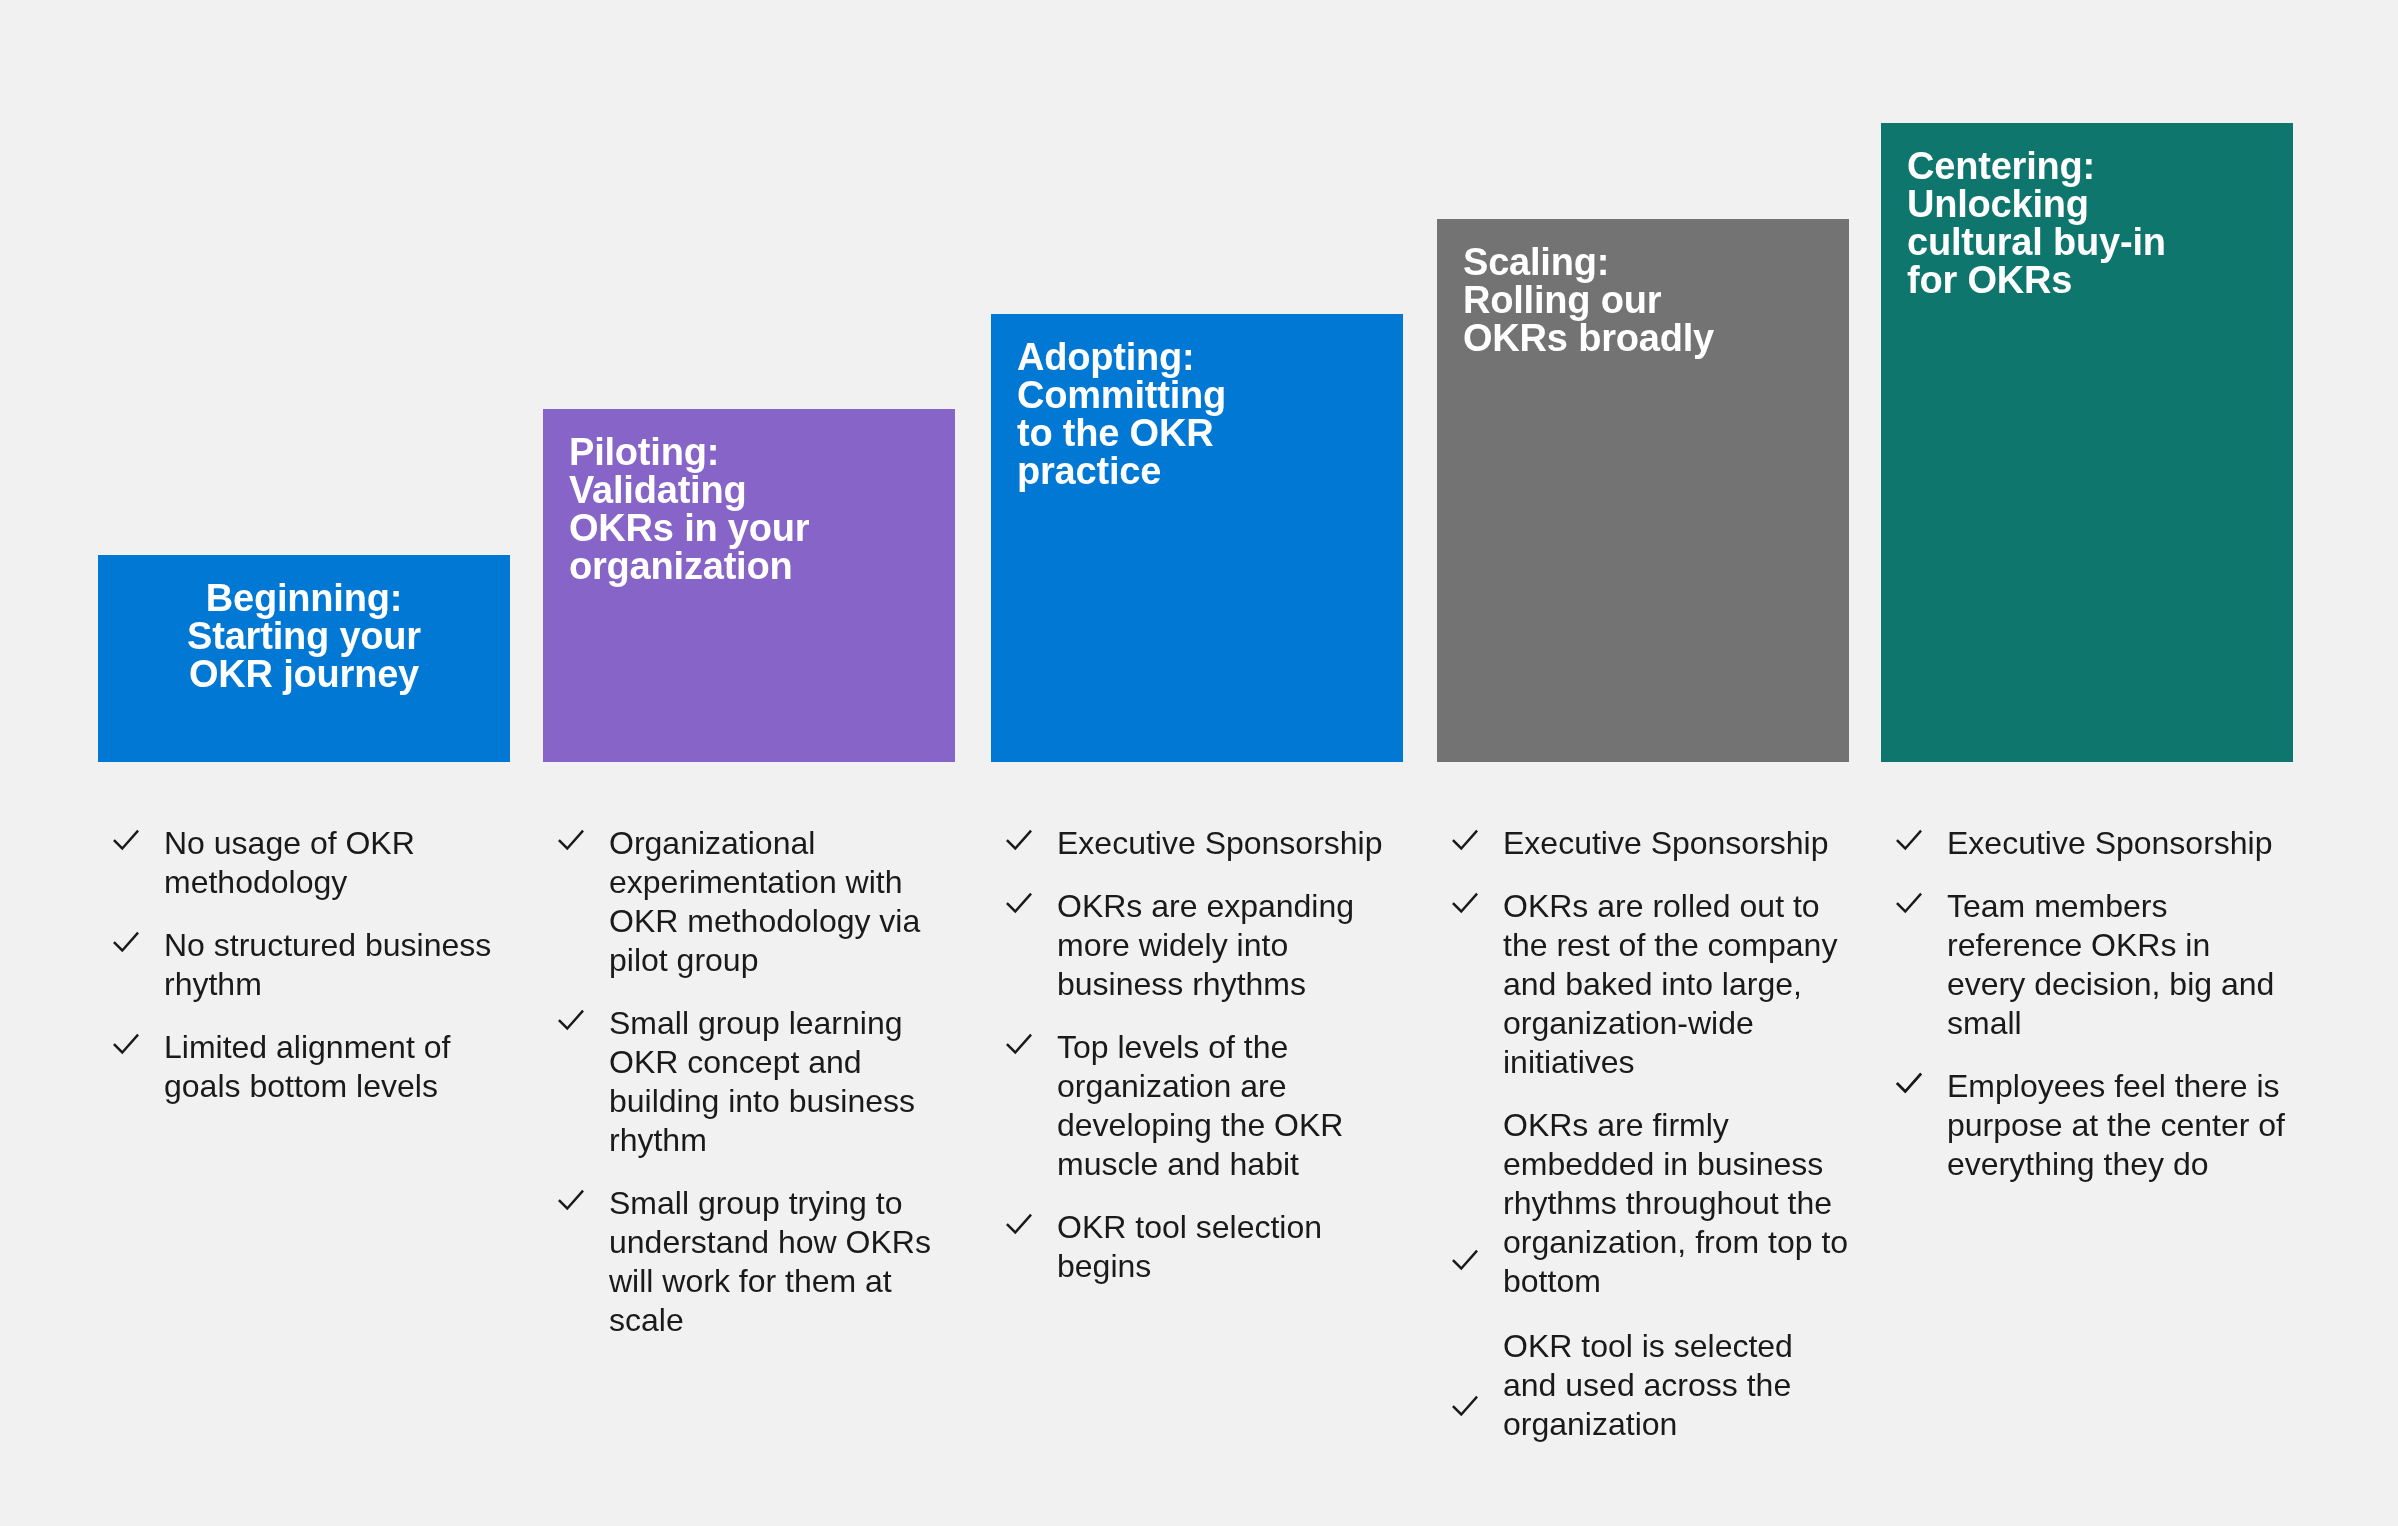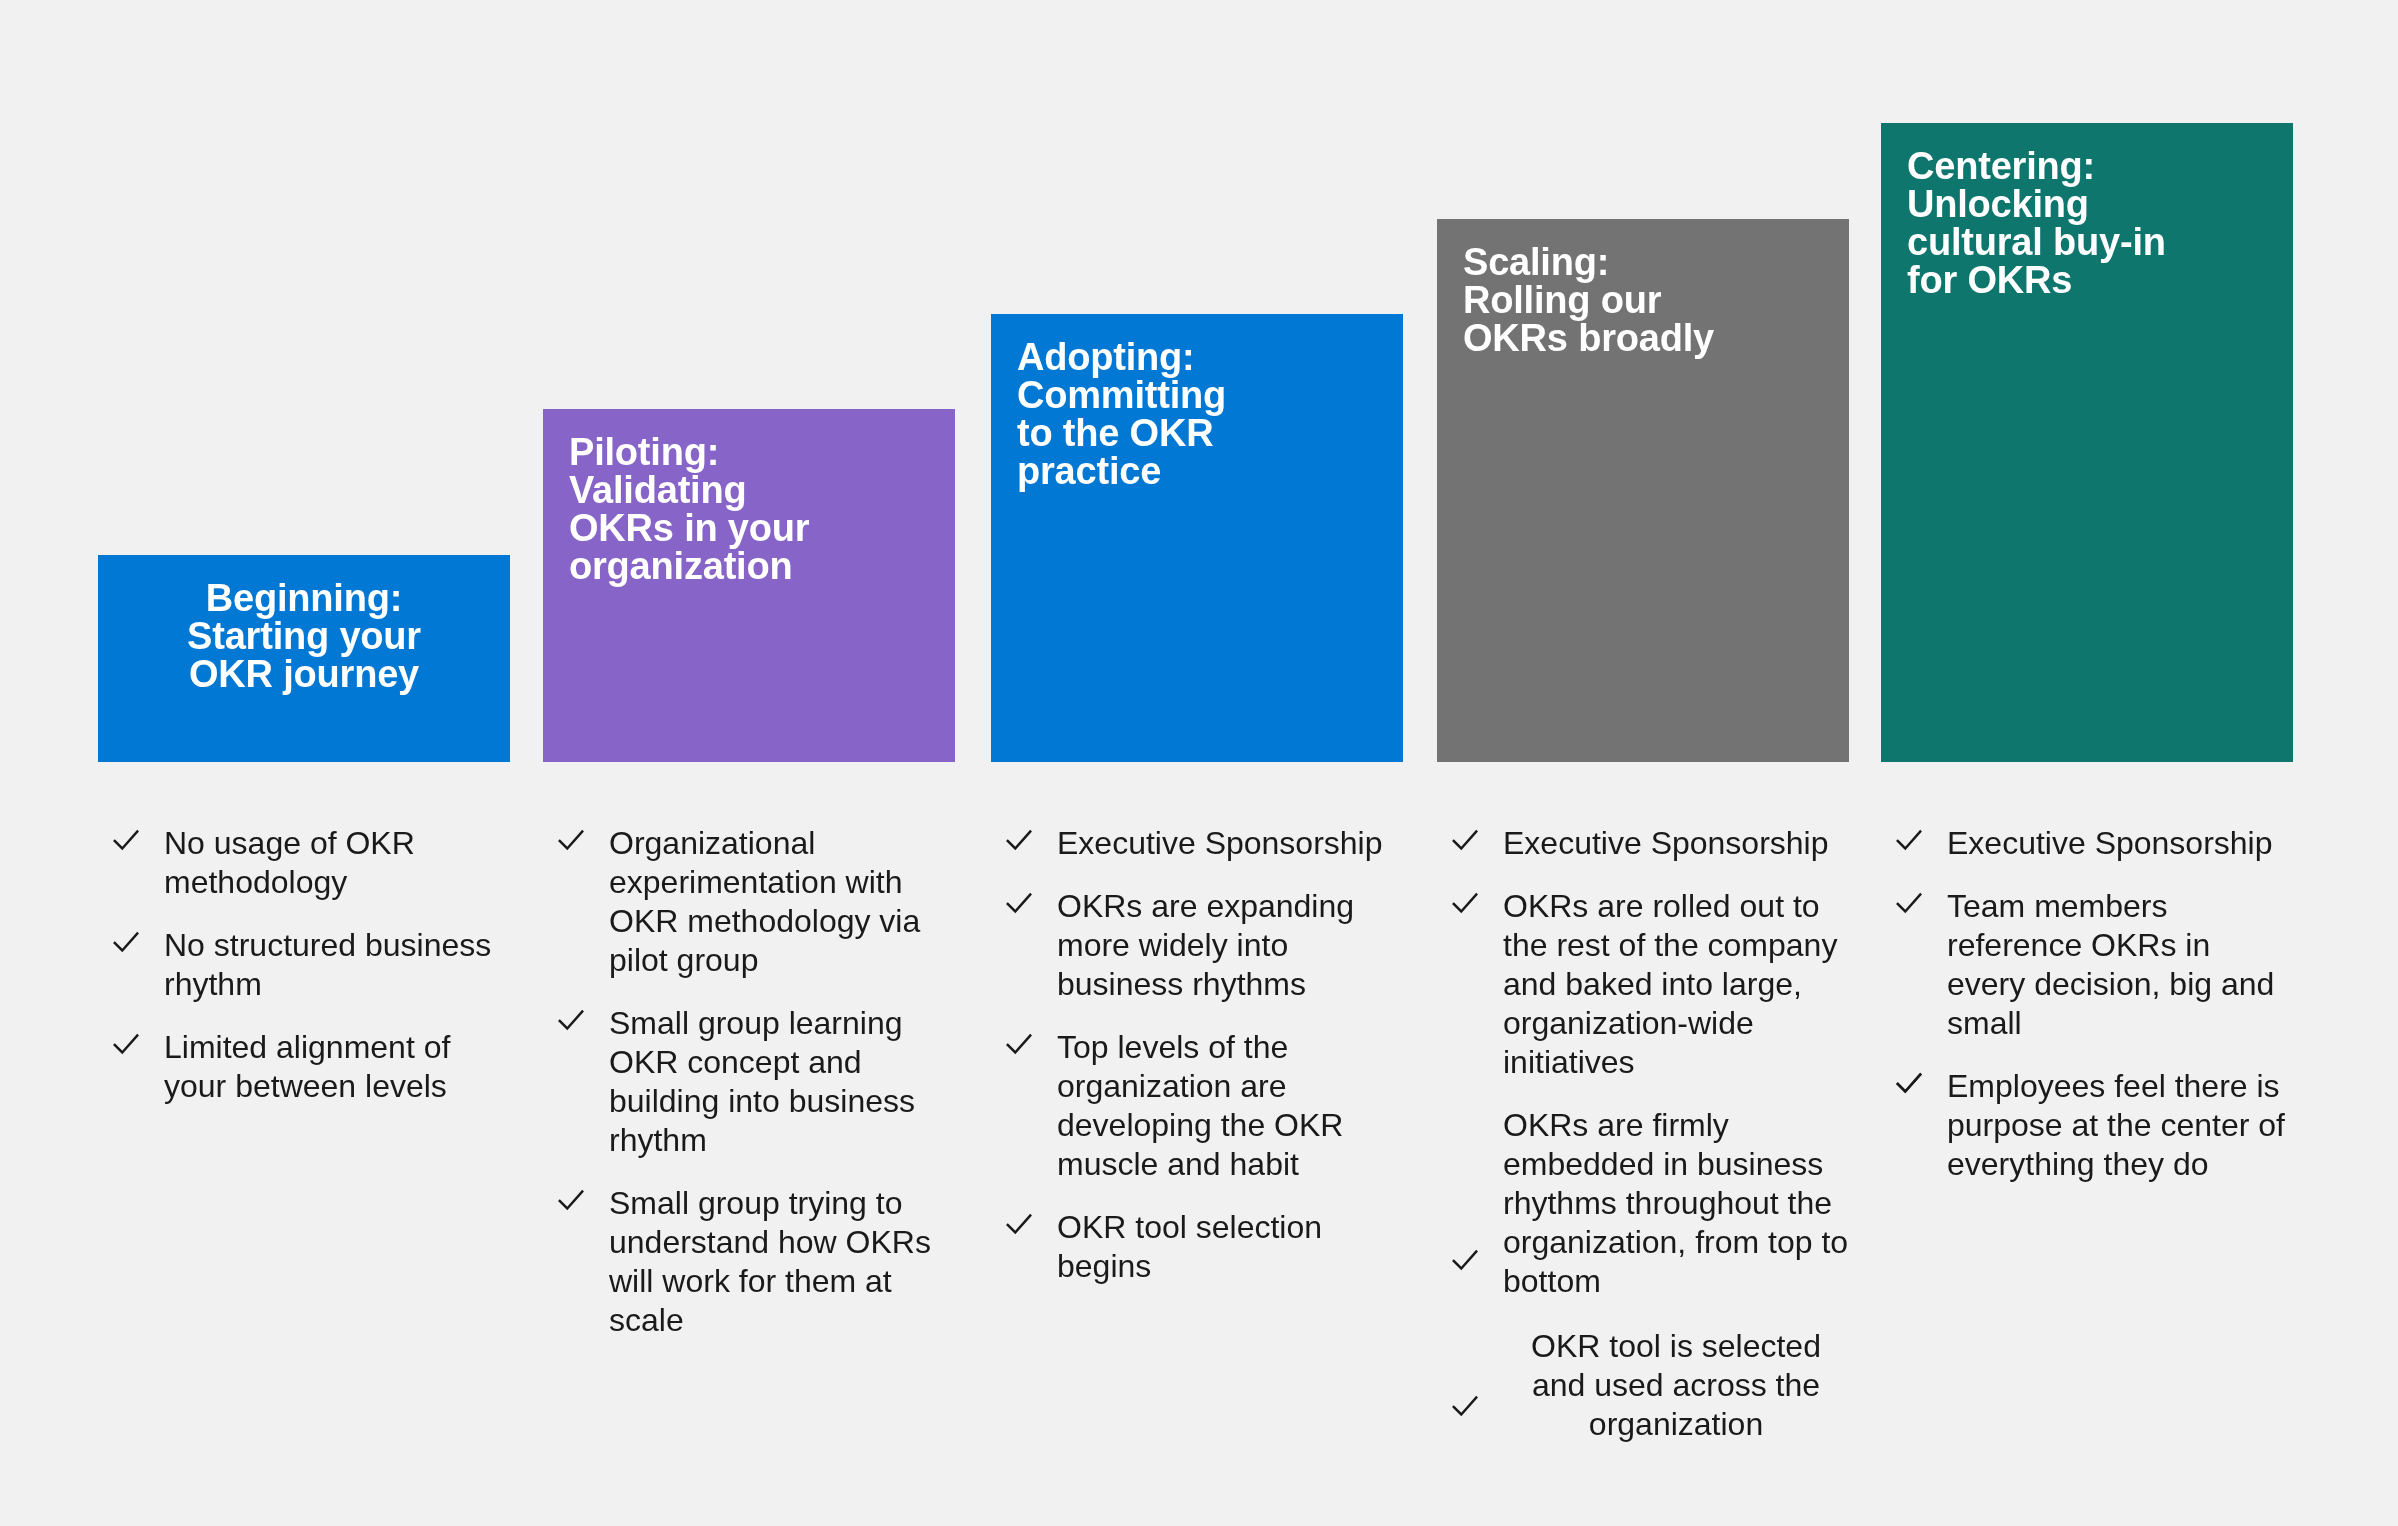--- a/index.html
+++ b/index.html
@@ -93,21 +93,21 @@
     width: 30px;
     height: 30px;
   }
 
   
   .offset-checks .bullet:nth-child(2) .check-icon { top: 0.9px; }
   .offset-checks .bullet:nth-child(3) .check-icon { top: 139px; }
   .offset-checks .bullet:nth-child(4) .check-icon { top: 64px; }
 
   .offset-checks .bullet:nth-child(3) { margin-bottom: 26px; }
-  .offset-checks .bullet:nth-child(4) { margin-bottom: 12px; text-align: center; }
+  .offset-checks .bullet:nth-child(4) { margin-bottom: 12px; }
 </style>
 </head>
 <body style="background: rgb(241, 241, 241);">
 
 <div id="stage" style="background: rgb(241, 241, 241);">
 
   <div class="stage-column col-0">
     <div class="stage-bar bar-0" style="background: rgb(0, 120, 212);">
       <div class="stage-title" style="color: rgb(255, 255, 255);">Beginning:
 Starting your
@@ -129,21 +129,21 @@
             </svg>
         </span>
         <span>No structured business rhythm</span>
       </li>
       <li class="bullet" style="color: rgb(26, 26, 26);">
         <span class="check-icon">
           <svg viewBox="0 0 32 32">
               <path d="M4 17 L12 25 L28 7" fill="none" stroke="#1a1a1a" stroke-width="2.6" stroke-linecap="square"></path>
             </svg>
         </span>
-        <span>Limited alignment of your between levels</span>
+        <span>Limited alignment of goals bottom levels</span>
       </li>
     </ul>
   </div>
 
   <div class="stage-column col-1">
     <div class="stage-bar bar-1" style="background: rgb(135, 101, 200);">
       <div class="stage-title" style="color: rgb(255, 255, 255);">Piloting:
 Validating
 OKRs in your
 organization</div>

